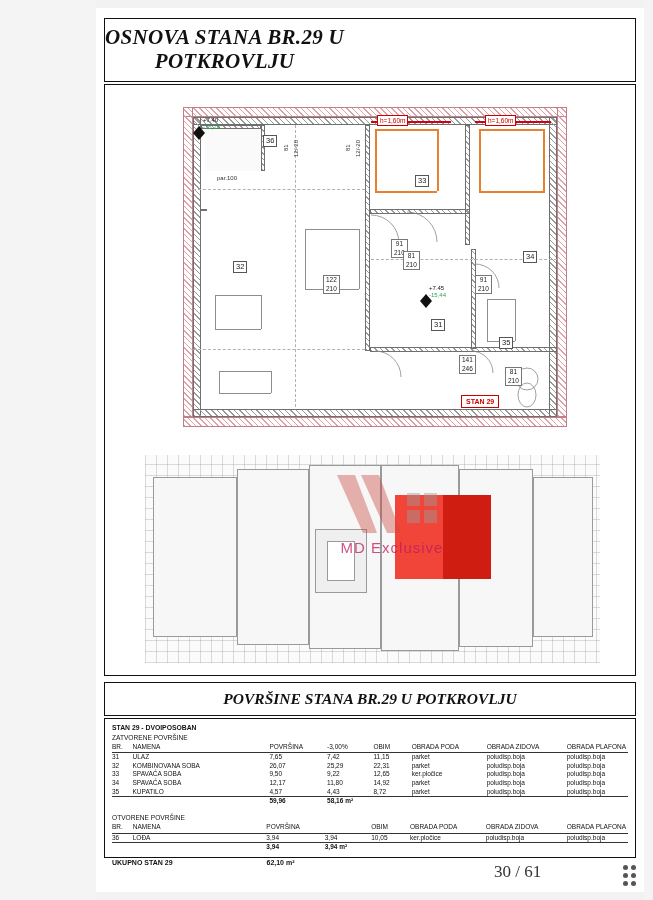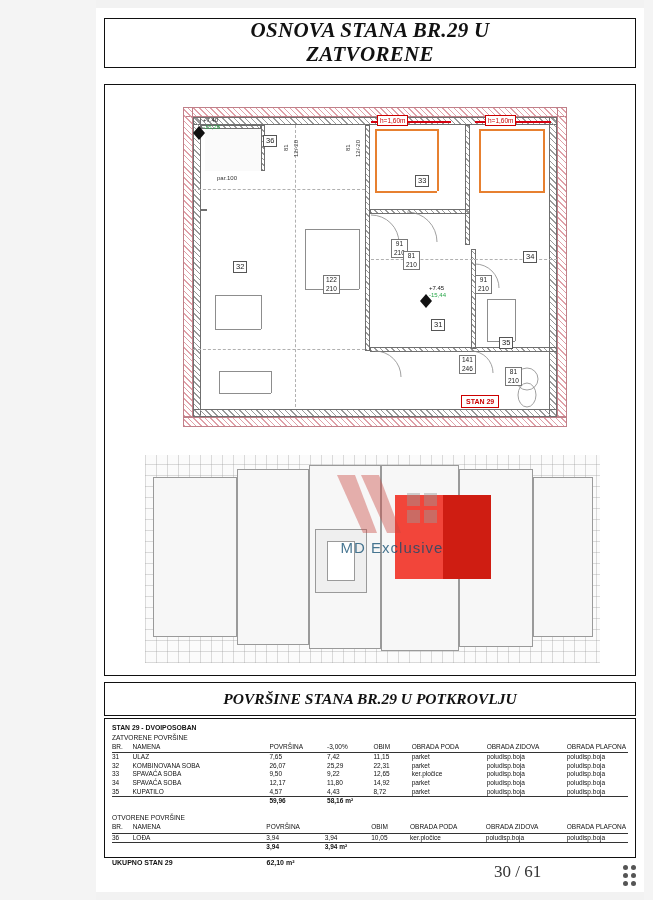--- a/index.html
+++ b/index.html
@@ -30,23 +30,23 @@
   .right-gutter {
     position: absolute;
     left: 644px; top: 0; width: 9px; height: 900px;
     background: #f4f4f4;
   }
 
   
   .title-box {
     position: absolute;
     left: 104px; top: 18px;
-    width: 532px; height: 50px;
+    width: 532px; height: 64px;
     border: 1.6px solid #111;
-    display: flex; align-items: center; justify-content: center;
+    display: flex; align-items: center; 
     text-align: center;
   }
   .title-text {
     font-size: 21px;
     font-weight: bold;
     font-style: italic;
     letter-spacing: 0.3px;
     line-height: 1.12;
     color: #111;
     font-family: "Liberation Serif", serif;
@@ -186,21 +186,21 @@
     pointer-events: none;
     opacity: .75;
   }
   .wm-text {
     position: absolute;
     left: 0; top: 72px;
     width: 230px;
     text-align: center;
     font-size: 15px;
     letter-spacing: 1px;
-    color: #0c4a6e;
+    color: #be185d;
   }
 
   
   .title-box2 {
     position: absolute;
     left: 104px; top: 682px;
     width: 532px; height: 34px;
     border: 1.4px solid #111;
     display: flex; align-items: center; justify-content: center;
   }
@@ -284,21 +284,21 @@
 <body>
 
 <div id="page">
   <div class="left-gutter"></div>
   <div class="right-gutter"></div>
   <div class="sheet"></div>
 
   <div class="title-box">
     <div class="title-text">
       <div>OSNOVA STANA BR.29 U</div>
-      <div>ZATVORENE</div>
+      <div>POTKROVLJU</div>
     </div>
   </div>
 
   <div class="plan-frame">
 
     <div class="plan-upper">
 
       <div class="wall" style="left:18px; top:18px; width:364px; height:8px;"></div>
       <div class="wall" style="left:18px; top:18px; width:8px; height:300px;"></div>
       <div class="wall" style="left:374px; top:18px; width:8px; height:300px;"></div>

